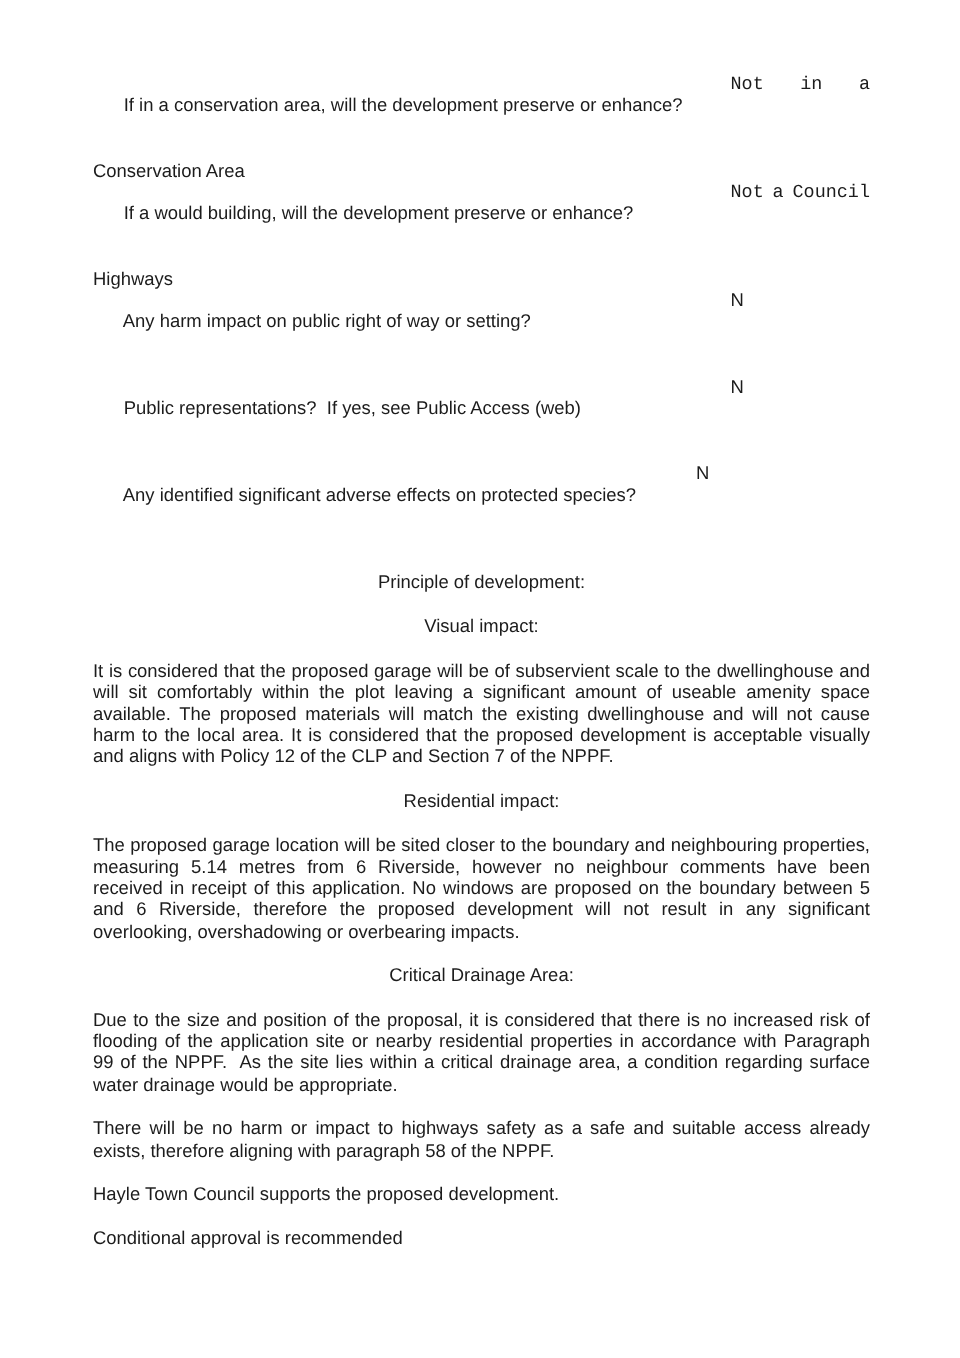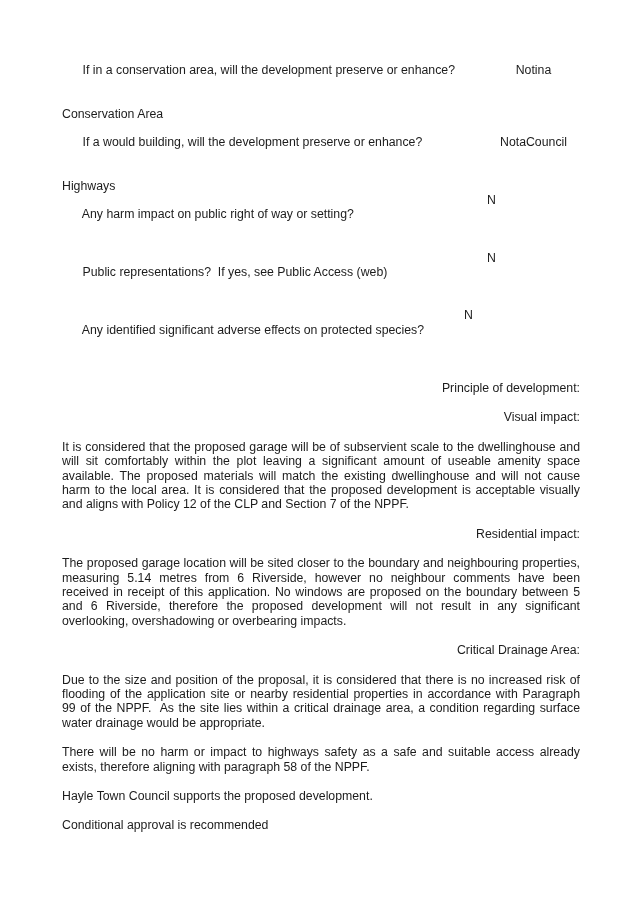--- a/index.html
+++ b/index.html
@@ -14,28 +14,29 @@
     overflow: hidden;
   }
   .page {
     box-sizing: border-box;
     width: 640px;
     height: 905px;
     padding: 49px 60px 0 62px;
   }
   .block { margin: 0 0 15px 0; }
   .para  { text-align: justify; white-space: pre-wrap; }
-  .heading { text-align: right; }
+  .heading { text-align: center; }
   .qa-line { position: relative; min-height: 14.4px; white-space: pre; }
   .qa-answer-spread {
     position: absolute;
-    left: 425px; top: 14px;
+    left: 425px; top: 0;
     width: 93px;
     display: inline-flex;
-    justify-content: center;
+    justify-content: space-between;
+    font-family: Liberation Mono, monospace;
   }
   .qa-answer-single { position: absolute; left: 425px; top: 0; }
   .qa-answer-early  { left: 402px; }
 </style>
 </head>
 <body>
 
 <div class="page">
 
   <div class="block">

